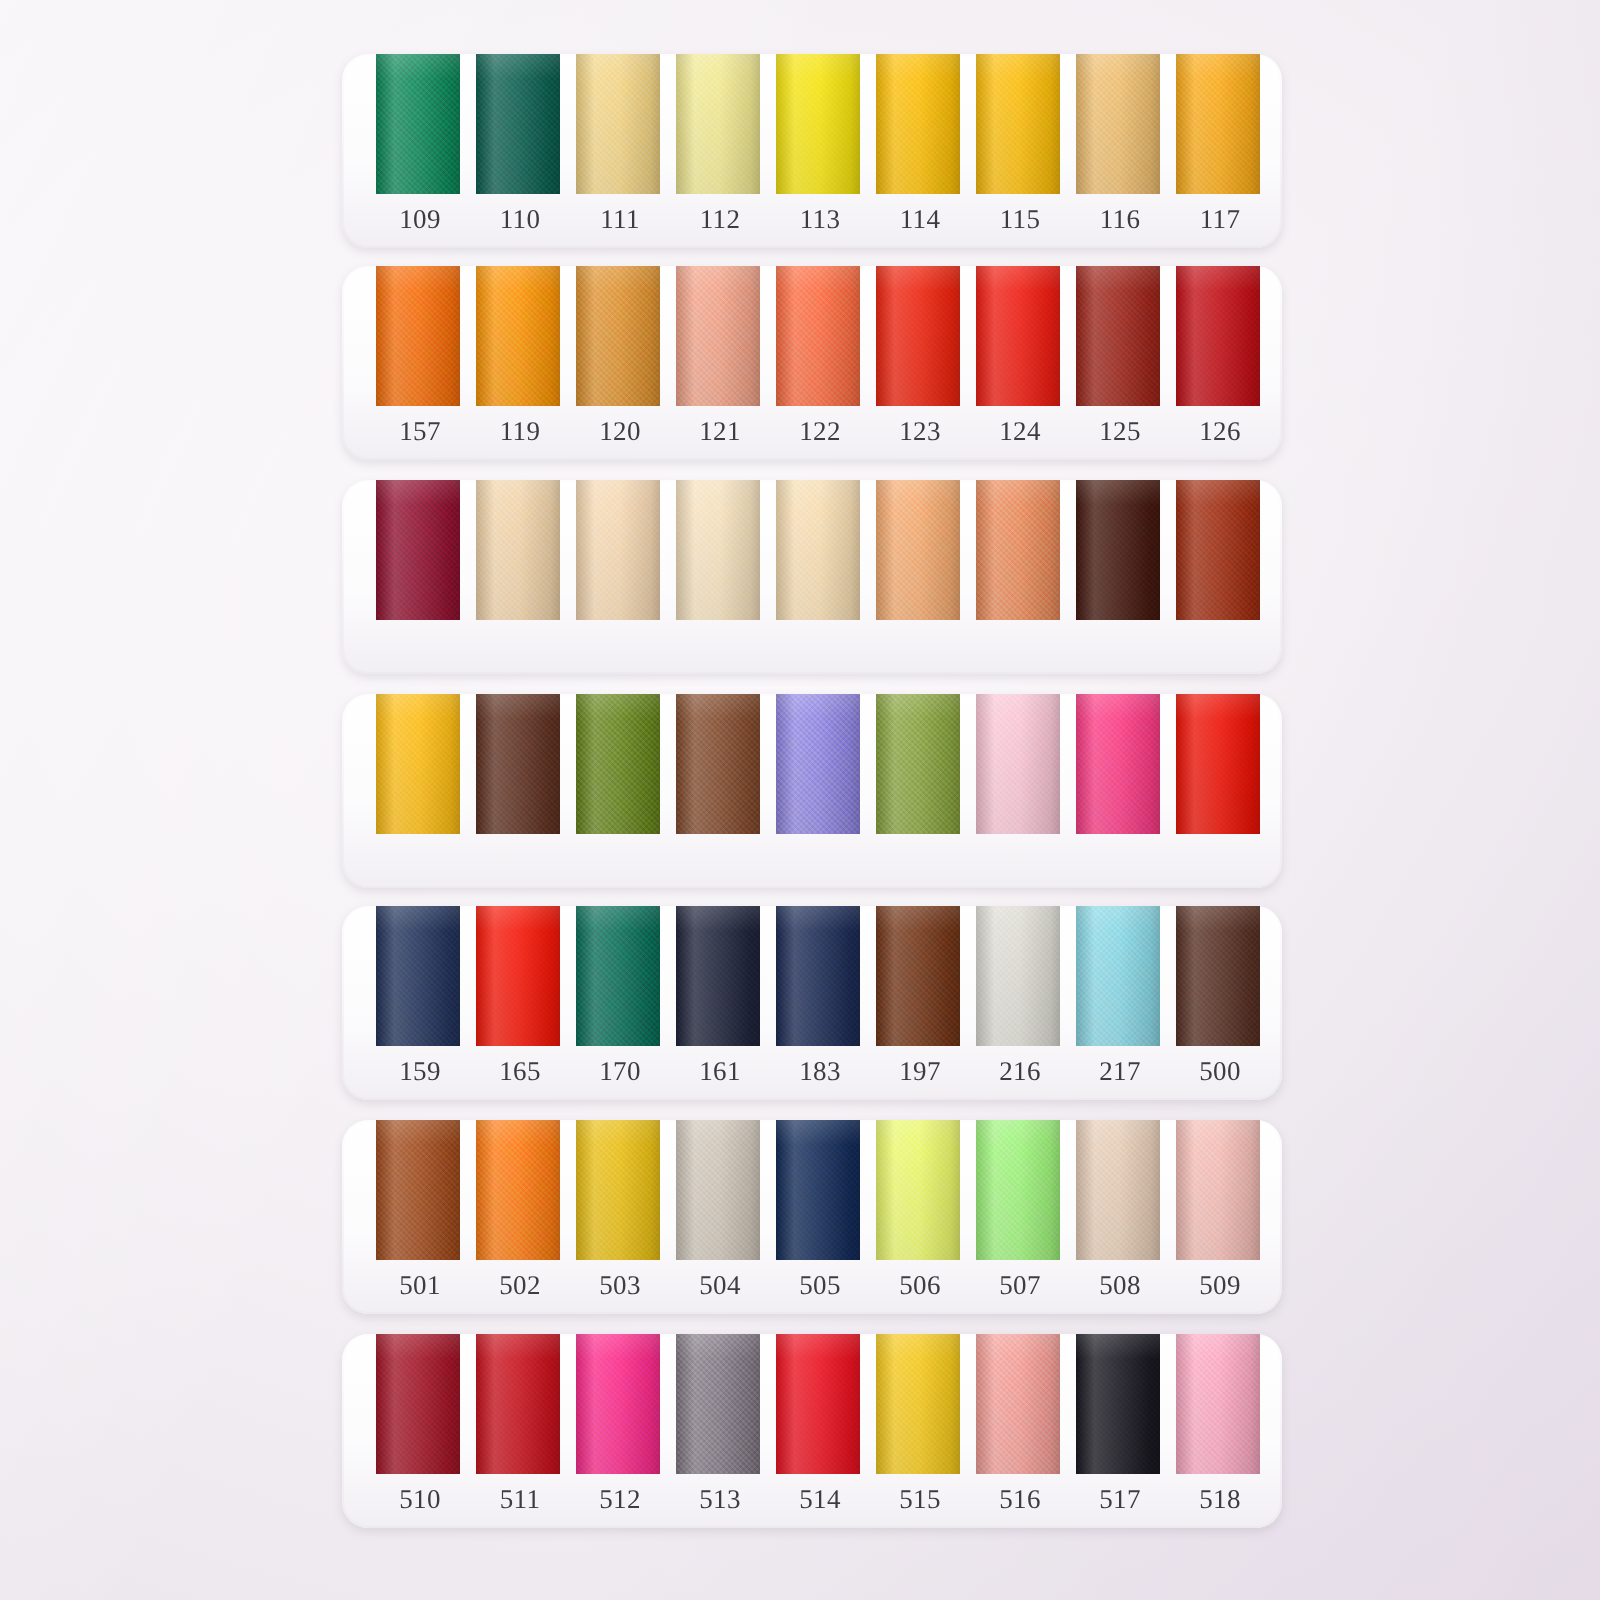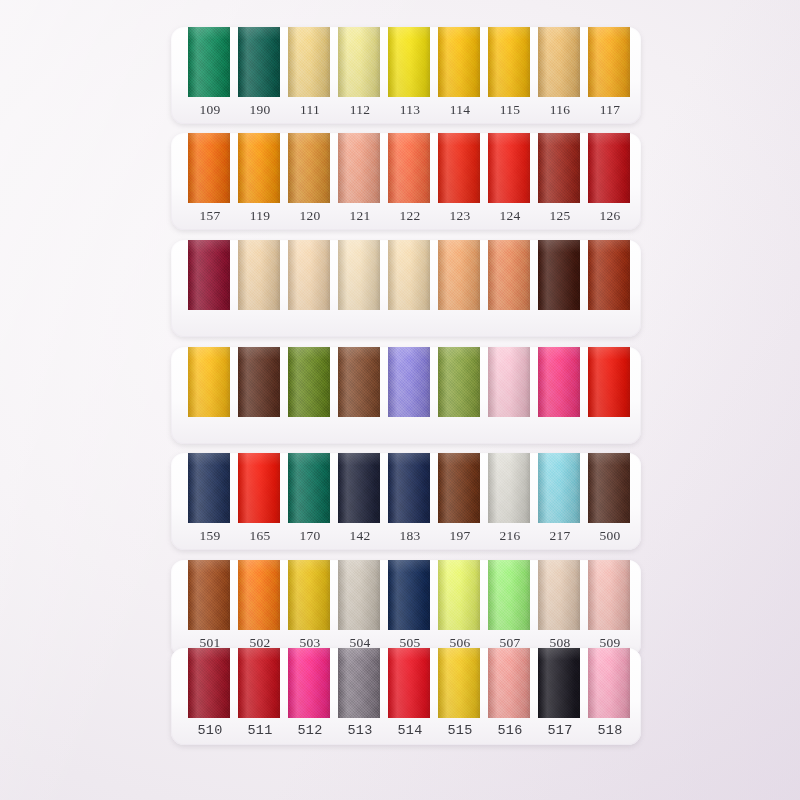--- a/index.html
+++ b/index.html
@@ -151,21 +151,21 @@
         </div>
         <div class="cell">
           <div class="chip" title="116" style="background-color: rgb(237, 188, 109);"></div>
         </div>
         <div class="cell">
           <div class="chip" title="117" style="background-color: rgb(249, 168, 26);"></div>
         </div>
       </div>
       <div class="labels">
         <div class="label-cell">109</div>
-        <div class="label-cell">190</div>
+        <div class="label-cell">110</div>
         <div class="label-cell">111</div>
         <div class="label-cell">112</div>
         <div class="label-cell">113</div>
         <div class="label-cell">114</div>
         <div class="label-cell">115</div>
         <div class="label-cell">116</div>
         <div class="label-cell">117</div>
       </div>
     </div>
     <div class="row" style="top: 133px;">
@@ -299,21 +299,21 @@
           <div class="chip" title="217" style="background-color: rgb(134, 214, 228);"></div>
         </div>
         <div class="cell">
           <div class="chip" title="500" style="background-color: rgb(85, 48, 36);"></div>
         </div>
       </div>
       <div class="labels">
         <div class="label-cell">159</div>
         <div class="label-cell">165</div>
         <div class="label-cell">170</div>
-        <div class="label-cell">142</div>
+        <div class="label-cell">161</div>
         <div class="label-cell">183</div>
         <div class="label-cell">197</div>
         <div class="label-cell">216</div>
         <div class="label-cell">217</div>
         <div class="label-cell">500</div>
       </div>
     </div>
     <div class="row" style="top: 560px;">
       <div class="swatches">
         <div class="cell">
@@ -349,21 +349,21 @@
         <div class="label-cell">502</div>
         <div class="label-cell">503</div>
         <div class="label-cell">504</div>
         <div class="label-cell">505</div>
         <div class="label-cell">506</div>
         <div class="label-cell">507</div>
         <div class="label-cell">508</div>
         <div class="label-cell">509</div>
       </div>
     </div>
-    <div class="row" style="top: 648px; font-family: Liberation Mono, monospace;">
+    <div class="row" style="top: 667px;">
       <div class="swatches">
         <div class="cell">
           <div class="chip" title="510" style="background-color: rgb(158, 21, 38);"></div>
         </div>
         <div class="cell">
           <div class="chip" title="511" style="background-color: rgb(197, 18, 29);"></div>
         </div>
         <div class="cell">
           <div class="chip" title="512" style="background-color: rgb(251, 43, 135);"></div>
         </div>

